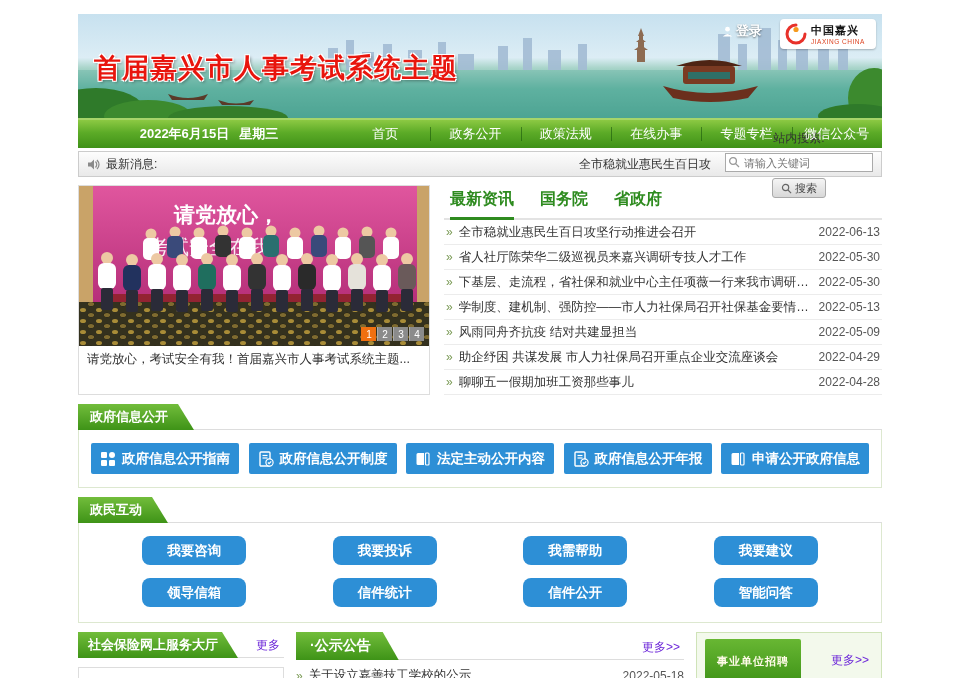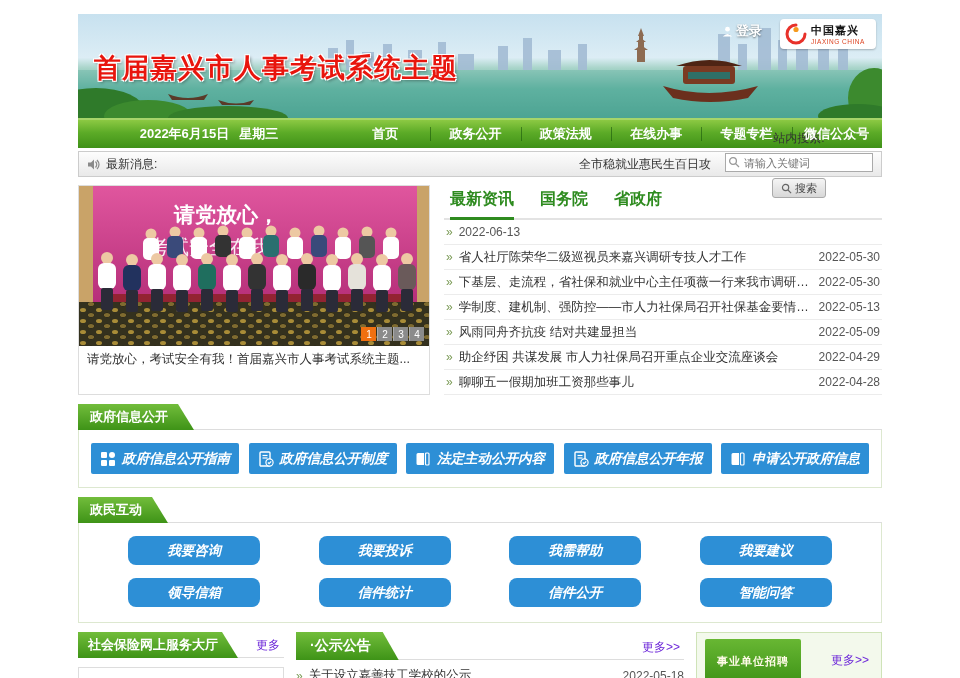--- a/index.html
+++ b/index.html
@@ -22,21 +22,21 @@
   .logo-text b { display: block; font-size: 11px; color: #111; letter-spacing: 1px; }
   .logo-text i { display: block; font-size: 6.5px; color: #d42; font-style: normal; letter-spacing: .5px; }
 
   
   .nav { height: 30px; background: linear-gradient(180deg,#8cc943 0%,#5cab27 45%,#3f9118 100%);
     border-top: 2px solid #a6d56a; display: flex; align-items: stretch; color: #fff; }
   .nav-date { width: 262px; display: flex; align-items: center; justify-content: center; gap: 10px;
     font-size: 13px; font-weight: bold; }
   .nav-menu { flex: 1; display: flex; list-style: none; }
   .nav-menu li { flex: 1; display: flex; align-items: center; justify-content: center;
-    font-size: 13px; font-weight: bold; cursor: pointer; position: relative; }
+    font-size: 13px; font-weight: normal; cursor: pointer; position: relative; }
   .nav-menu li + li::before { content: ""; position: absolute; left: 0; top: 7px; bottom: 7px;
     width: 1px; background: rgba(20,80,10,.55); }
 
   
   .ticker { margin-top: 3px; height: 26px; border: 1px solid #ccc;
     background: linear-gradient(180deg,#fdfdfd,#e9e9e9); display: flex; align-items: center;
     padding: 0 8px; font-size: 12px; color: #333; gap: 6px; }
   .ticker .msg { color: #333; cursor: pointer; }
   .search-zone { margin-left: auto; display: flex; align-items: center; gap: 6px; flex-direction: column; }
   .search-box { position: relative; }
@@ -76,25 +76,25 @@
   .sec { margin-top: 9px; }
   .sec-head { border-bottom: 1px solid #ddd; display: flex; align-items: flex-end; }
   .sec-tab { background: linear-gradient(180deg,#72bd3b,#3e9317); color: #fff; font-weight: bold;
     font-size: 13px; padding: 4px 26px 4px 12px; margin-bottom: -1px;
     clip-path: polygon(0 0, calc(100% - 16px) 0, 100% 100%, 0 100%); }
   .sec-box { border: 1px solid #dde8d0; border-top: none; background: #fff; }
 
   .info-btns { display: flex; justify-content: space-between; padding: 13px 12px; }
   .blue-btn { background: #2d8fd6; color: #fff; border: none; border-radius: 2px; cursor: pointer;
     font-family: inherit; font-size: 13.5px; font-weight: bold; height: 31px;
-    display: inline-flex; align-items: center; justify-content: center; gap: 6px; padding: 0 9px; font-style: italic; }
+    display: inline-flex; align-items: center; justify-content: center; gap: 6px; padding: 0 9px; }
 
   .interact-grid { display: flex; flex-wrap: wrap; padding: 13px 20px 2px; }
   .interact-cell { width: 25%; display: flex; justify-content: center; margin-bottom: 13px; }
-  .interact-cell .blue-btn { width: 132px; height: 29px; border-radius: 8px; font-weight: bold; text-align: right; }
+  .interact-cell .blue-btn { width: 104px; height: 29px; border-radius: 8px; font-weight: bold; text-align: right; }
 
   
   .bottom { display: flex; gap: 12px; margin-top: 9px; }
   .panel-head { border-bottom: 1px solid #ddd; display: flex; align-items: flex-end; }
   .more { margin-left: auto; font-size: 12px; color: #6d28d9; cursor: pointer; padding: 0 4px 3px; flex: none; }
 
   .social { width: 206px; flex: none; }
   .social .sec-tab { font-size: 13px; padding: 4px 20px 4px 10px; }
   .social-item { border: 1px solid #ddd; margin-top: 9px; padding: 9px 10px; font-size: 12.5px;
     color: #333; cursor: pointer; background: #fff; }
@@ -321,20 +321,21 @@
       <ul class="news-tabs">
 
       <li class="active">最新资讯</li>
           <li>国务院</li>
           <li>省政府</li>
         </ul>
       <ul class="news-list">
 
       <li>
             <span class="arr">»</span>
+            <span class="t">全市稳就业惠民生百日攻坚行动推进会召开</span>
             <span class="d">2022-06-13</span>
           </li>
           <li>
             <span class="arr">»</span>
             <span class="t">省人社厅陈荣华二级巡视员来嘉兴调研专技人才工作</span>
             <span class="d">2022-05-30</span>
           </li>
           <li>
             <span class="arr">»</span>
             <span class="t">下基层、走流程，省社保和就业中心主任项薇一行来我市调研“国统”上线情况</span>

